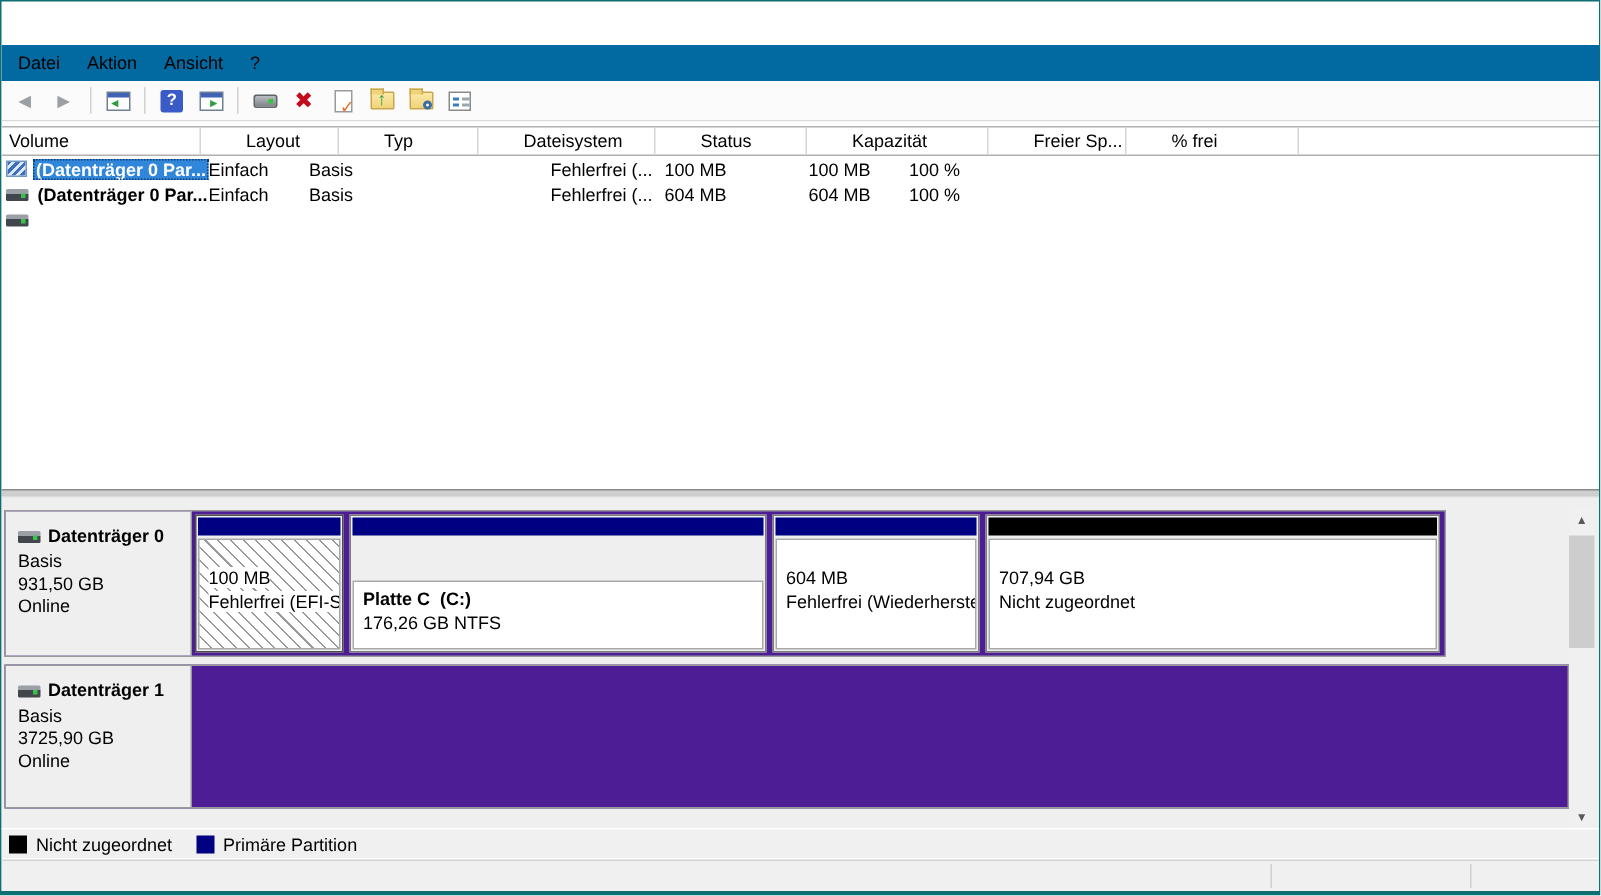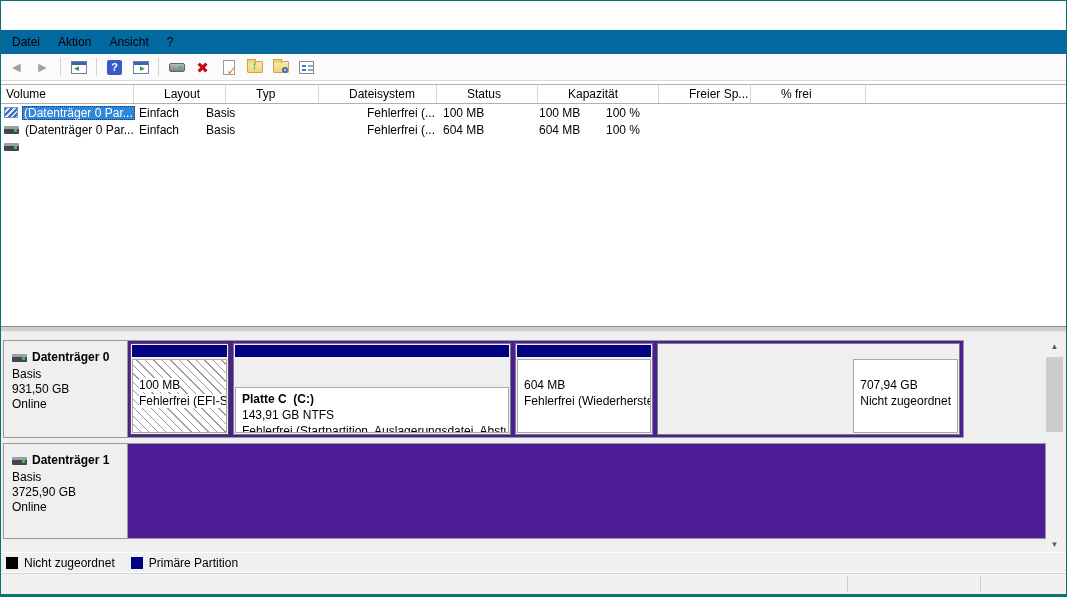--- a/index.html
+++ b/index.html
@@ -66,21 +66,21 @@
   .lv-rows { position:absolute; left:0; top:23px; width:1065px; }
   .lv-row { height:17px; display:grid; grid-template-columns:133px 67px 68px 93px 76px 96px 67px 90px auto;
     align-items:center; }
   .lv-c { padding-left:5px; white-space:nowrap; overflow:hidden; }
   .vol-cell { display:flex; align-items:center; padding-left:3px; }
   .vol-hatch { width:14px; height:11px; flex:0 0 auto;
     background:repeating-linear-gradient(135deg,#3d6fbf 0 2px,#dce9fa 2px 4px); border:1px solid #7396c9; }
   .disk-mini { width:15px; height:8px; flex:0 0 auto; border-radius:1px;
     background:linear-gradient(#9aa0a5 0 40%, #41474d 40%); position:relative; }
   .disk-mini::after { content:""; position:absolute; right:2px; top:3px; width:3px; height:3px; background:#39c24a; }
-  .vol-text { margin-left:4px; padding:0 2px; white-space:nowrap; }
+  .vol-text { margin-left:4px; padding:0 2px; white-space:nowrap;font-weight:bold; }
   .vol-text.selected { background:#3086d8; color:#fff; outline:1px dotted #0b3a75; outline-offset:-1px; }
 
   
   .splitter { position:absolute; left:0; top:325px; width:1065px; height:6px;
     background:#cfcfcf; border-top:1px solid #8a8a8a; border-bottom:1px solid #e8e8e8; }
 
   
   .graphpane { position:absolute; left:0; top:331px; width:1065px; height:220px; background:#efefef; }
   .disk-band { position:absolute; left:2px; border:1px solid #9a9a9a; background:#4c1d95; display:flex; }
   .band-0 { top:8px; width:961px; height:98px; }
@@ -93,21 +93,21 @@
   .part { border:1px solid #7c7c7c; background:#efefef; display:flex; flex-direction:column; flex:0 0 auto; }
   .part.sel { border-color:#4d4d4d; }
   .part-bar { height:12px; margin:1px; background:#000082; }
   .part-bar.black { background:#000; }
   .part-body { flex:1; margin:1px; border:1px solid #a8a8a8; background:#fff; padding:3px 6px;
     line-height:16px; white-space:nowrap; overflow:hidden; }
   .part.no-name .part-body { padding-top:17px; }
   .part-body.hatched { background:repeating-linear-gradient(45deg,#fff 0 5px,#9a9a9a 5px 6px); }
   .part-body.hatched span { background:#fff; }
   .part-name { font-weight:bold; white-space:pre; }
-  .p0-efi { width:99px; } .p0-c { width:278px;gap:28px; } .p0-rec { width:138px; } .p0-un { width:303px;align-items:flex-end; }
+  .p0-efi { width:99px; } .p0-c { width:278px;gap:28px; } .p0-rec { width:138px; } .p0-un { width:303px; }
   .p1-d { width:911px; }
 
   
   .vscroll { position:absolute; right:3px; top:6px; bottom:0; width:17px; background:#f0f0f0;
     display:flex; flex-direction:column; align-items:center; }
   .vs-btn { width:17px; height:16px; display:flex; align-items:center; justify-content:center;
     font-size:8px; color:#5a5a5a; }
   .vs-track { flex:1; width:17px; position:relative; }
   .vs-thumb { position:absolute; left:0; top:3px; width:17px; height:75px; background:#cdcdcd; }
 
@@ -262,22 +262,21 @@
           <div class="part-bar"></div>
           <div class="part-body hatched">
             <span>100 MB</span><br>
             <span>Fehlerfrei (EFI-Sy</span>
           </div>
         </div>
         <div class="part p0-c">
           <div class="part-bar"></div>
           <div class="part-body">
             <span class="part-name">Platte C  (C:)</span><br>
-            <span>143,91 GB NTFS</span><br>
-            <span>Fehlerfrei (Startpartition, Auslagerungsdatei, Abstu</span>
+            <span>176,26 GB NTFS</span><br>
           </div>
         </div>
         <div class="part no-name p0-rec">
           <div class="part-bar"></div>
           <div class="part-body">
             <span>604 MB</span><br>
             <span>Fehlerfrei (Wiederherstel</span>
           </div>
         </div>
         <div class="part no-name p0-un">

